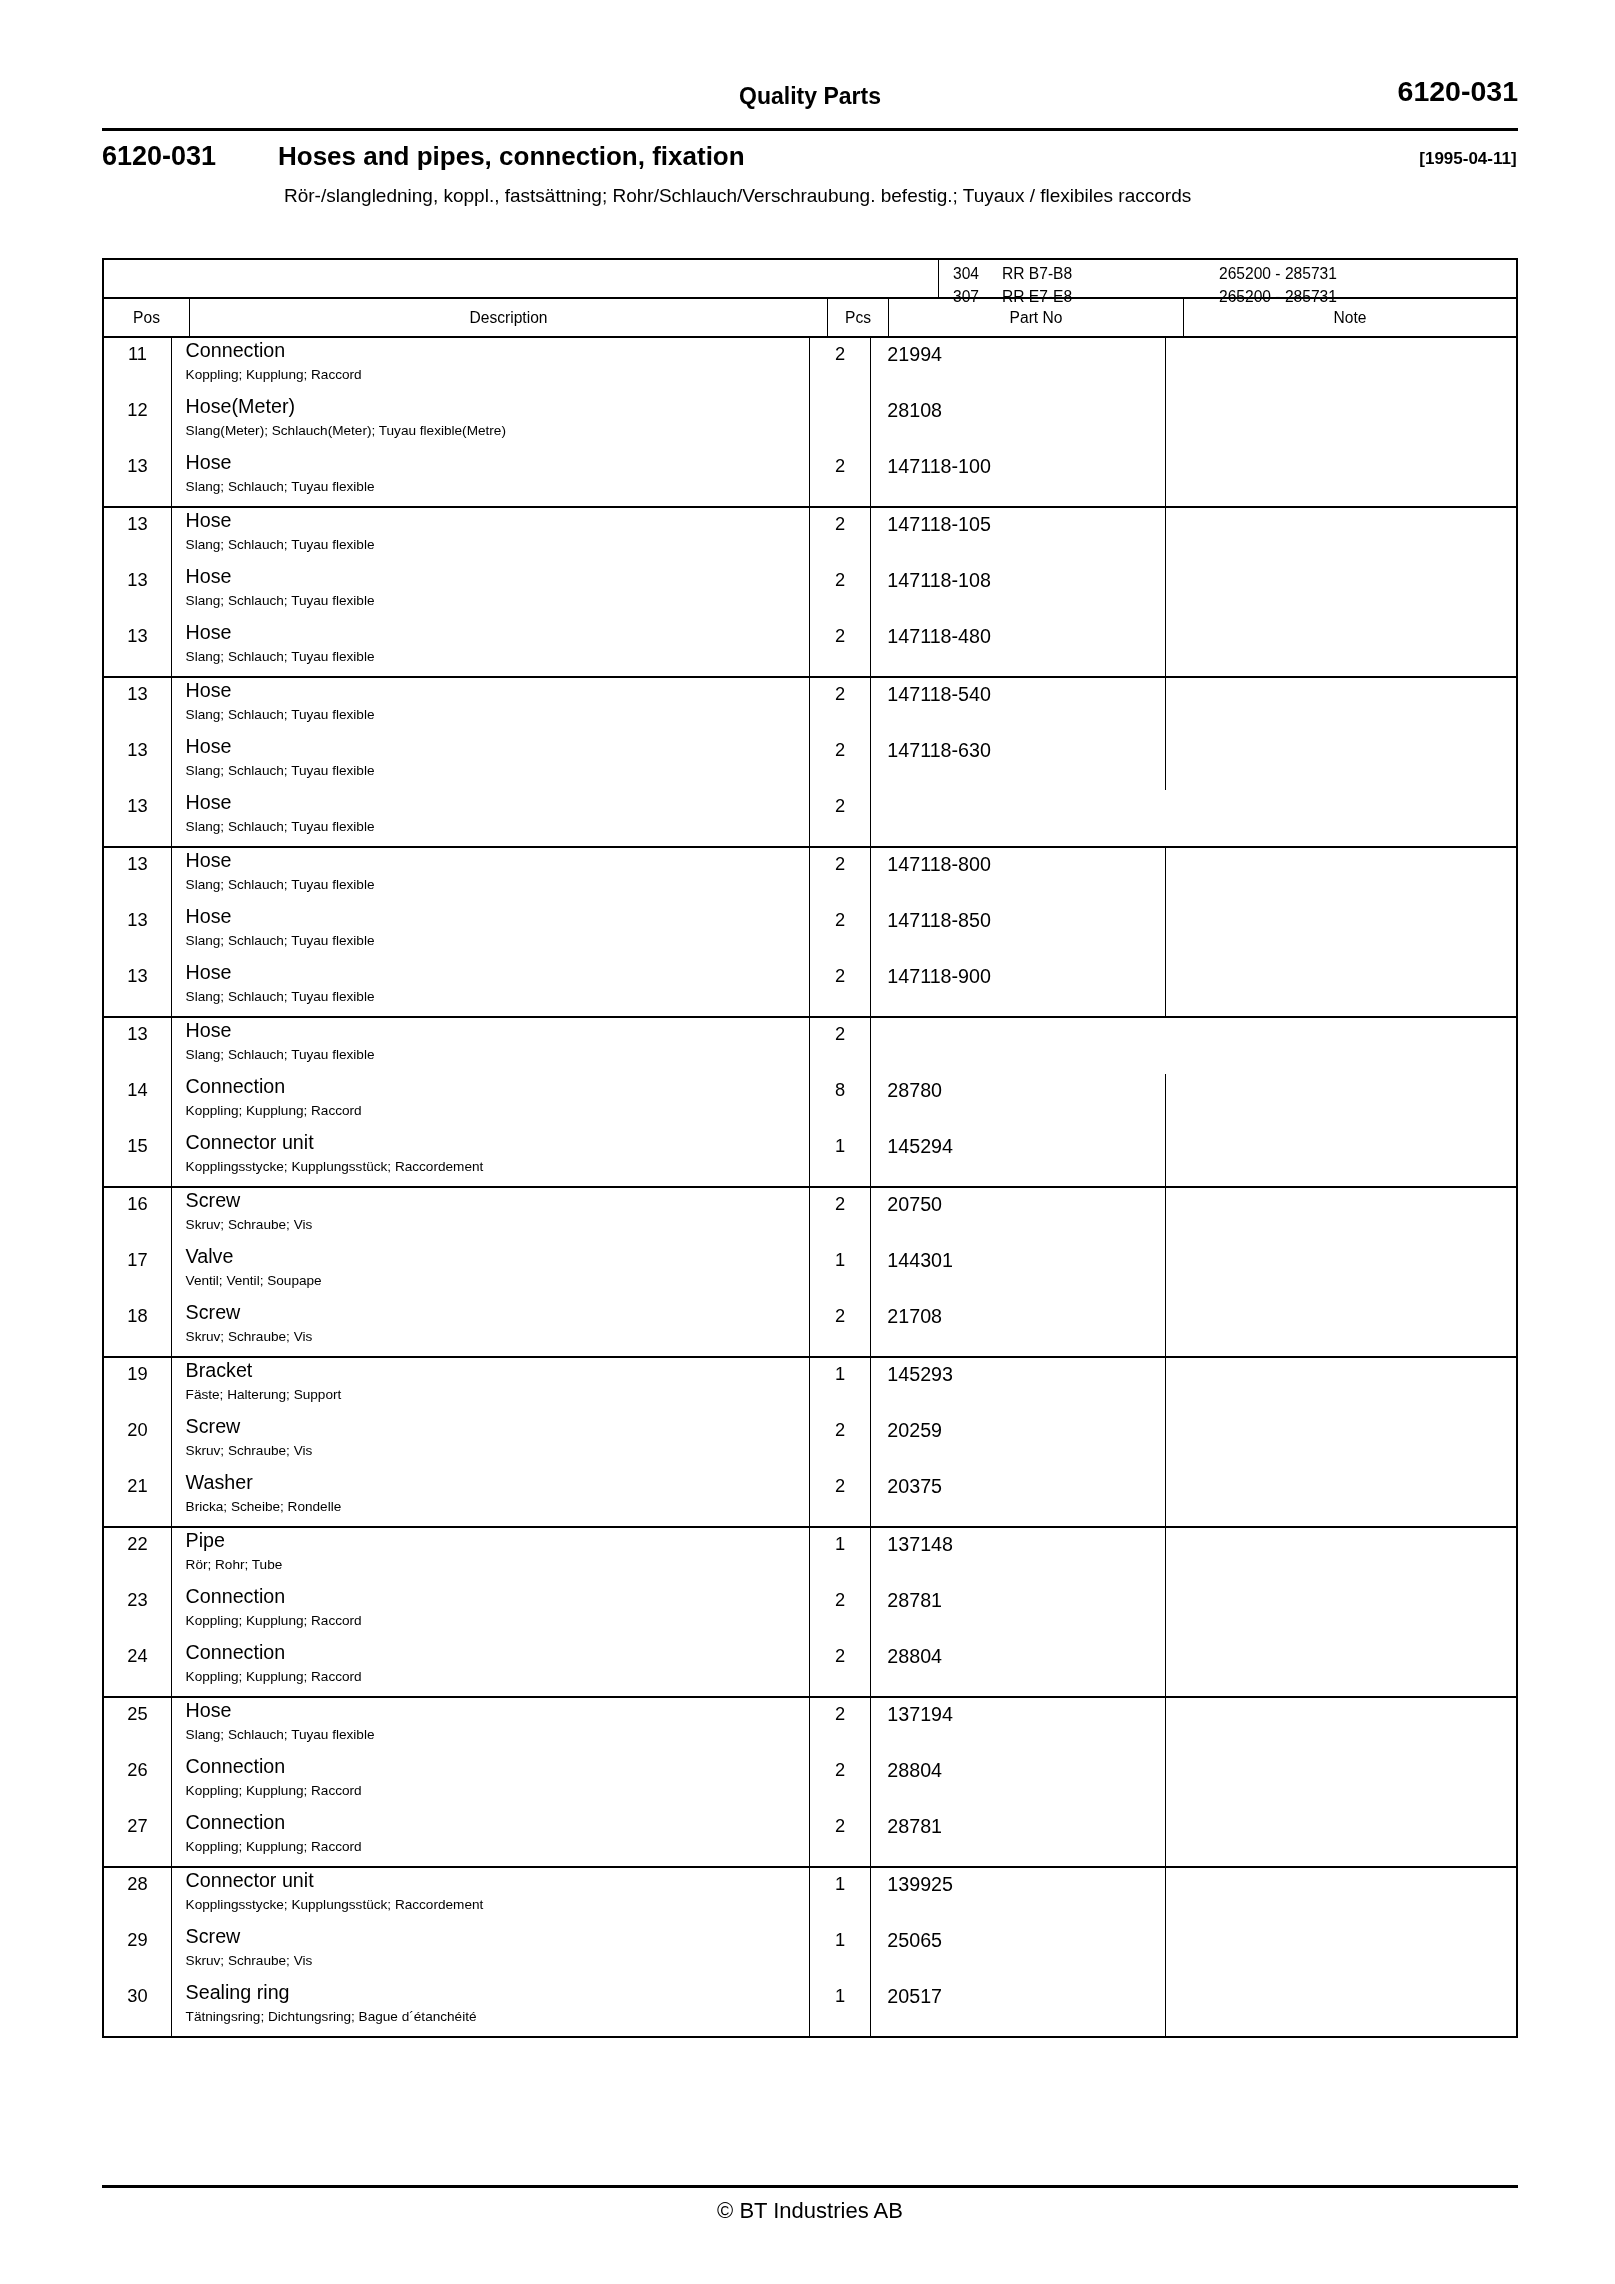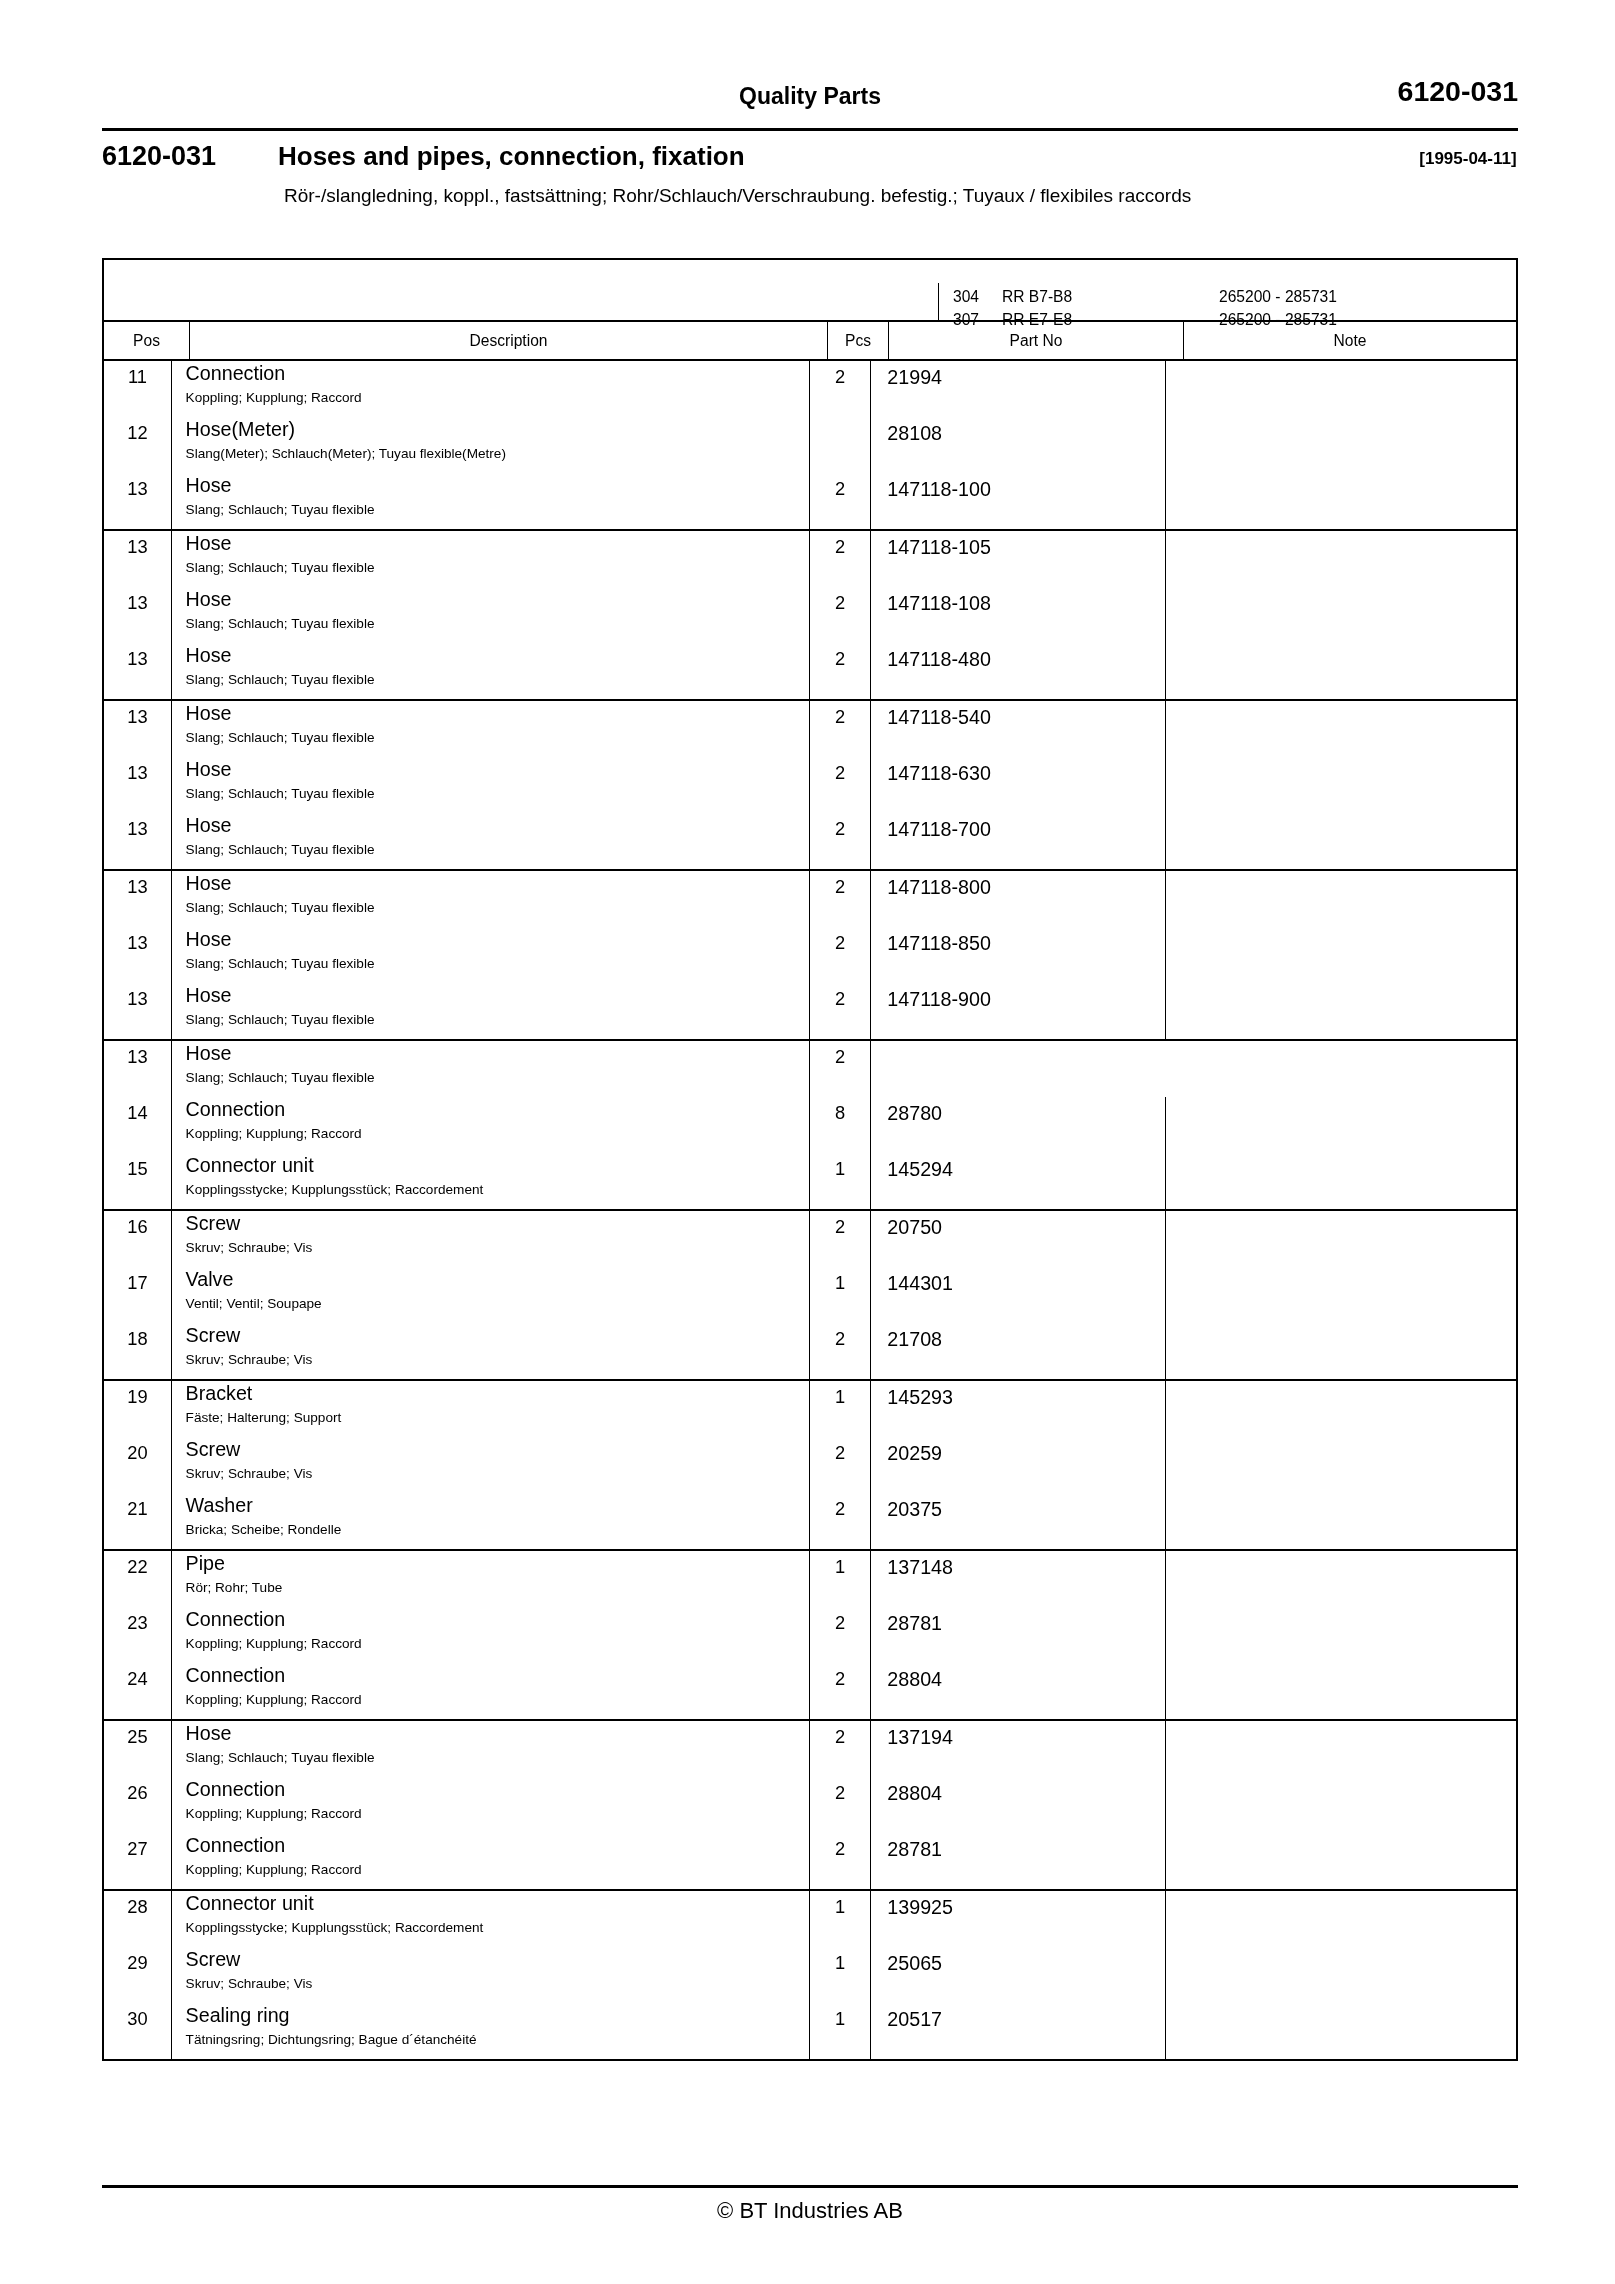--- a/index.html
+++ b/index.html
@@ -25,21 +25,21 @@
   .sec-title { position:absolute; left:176px; top:0; font-size:26px; font-weight:bold; }
   .rev-date { position:absolute; right:1.4px; top:8.1px; font-size:17px; font-weight:bold; }
   .subtitle { position:absolute; left:182px; top:42px; width:1222px;
               font-size:19px; line-height:1.32; }
 
   
   .tbl { position:absolute; left:102px; top:258px; width:1416px;
          border:2px solid #000; box-sizing:border-box; }
 
   .model-box { position:relative; height:39px; border-bottom:2.7px solid #000;
-               box-sizing:border-box;margin-top:23px; }
+               box-sizing:border-box; }
   .model-divider { position:absolute; left:834px; top:0; bottom:0;
                    border-left:1.4px solid #000; }
   .model-lines { position:absolute; left:849px; top:3.4px; font-size:15.6px; line-height:1.42; }
   .model-line { white-space:nowrap; }
   .m-code { display:inline-block; width:49px; }
   .m-name { display:inline-block; width:217px; }
   .m-serial { display:inline-block; }
 
   .head-row { display:flex; height:39px; border-bottom:2.7px solid #000;
               box-sizing:border-box; }
@@ -198,21 +198,20 @@
             <div class="cell-part">147118-630</div>
             <div class="cell-note"></div>
           </div>
           <div class="row">
             <div class="cell-pos">13</div>
             <div class="cell-desc">
               <div class="d-main">Hose</div>
               <div class="d-sub">Slang; Schlauch; Tuyau flexible</div>
             </div>
             <div class="cell-pcs">2</div>
-            <div class="cell-part">147118-700</div>
             <div class="cell-note"></div>
           </div>
         </div>
         <div class="group">
           <div class="row">
             <div class="cell-pos">13</div>
             <div class="cell-desc">
               <div class="d-main">Hose</div>
               <div class="d-sub">Slang; Schlauch; Tuyau flexible</div>
             </div>

